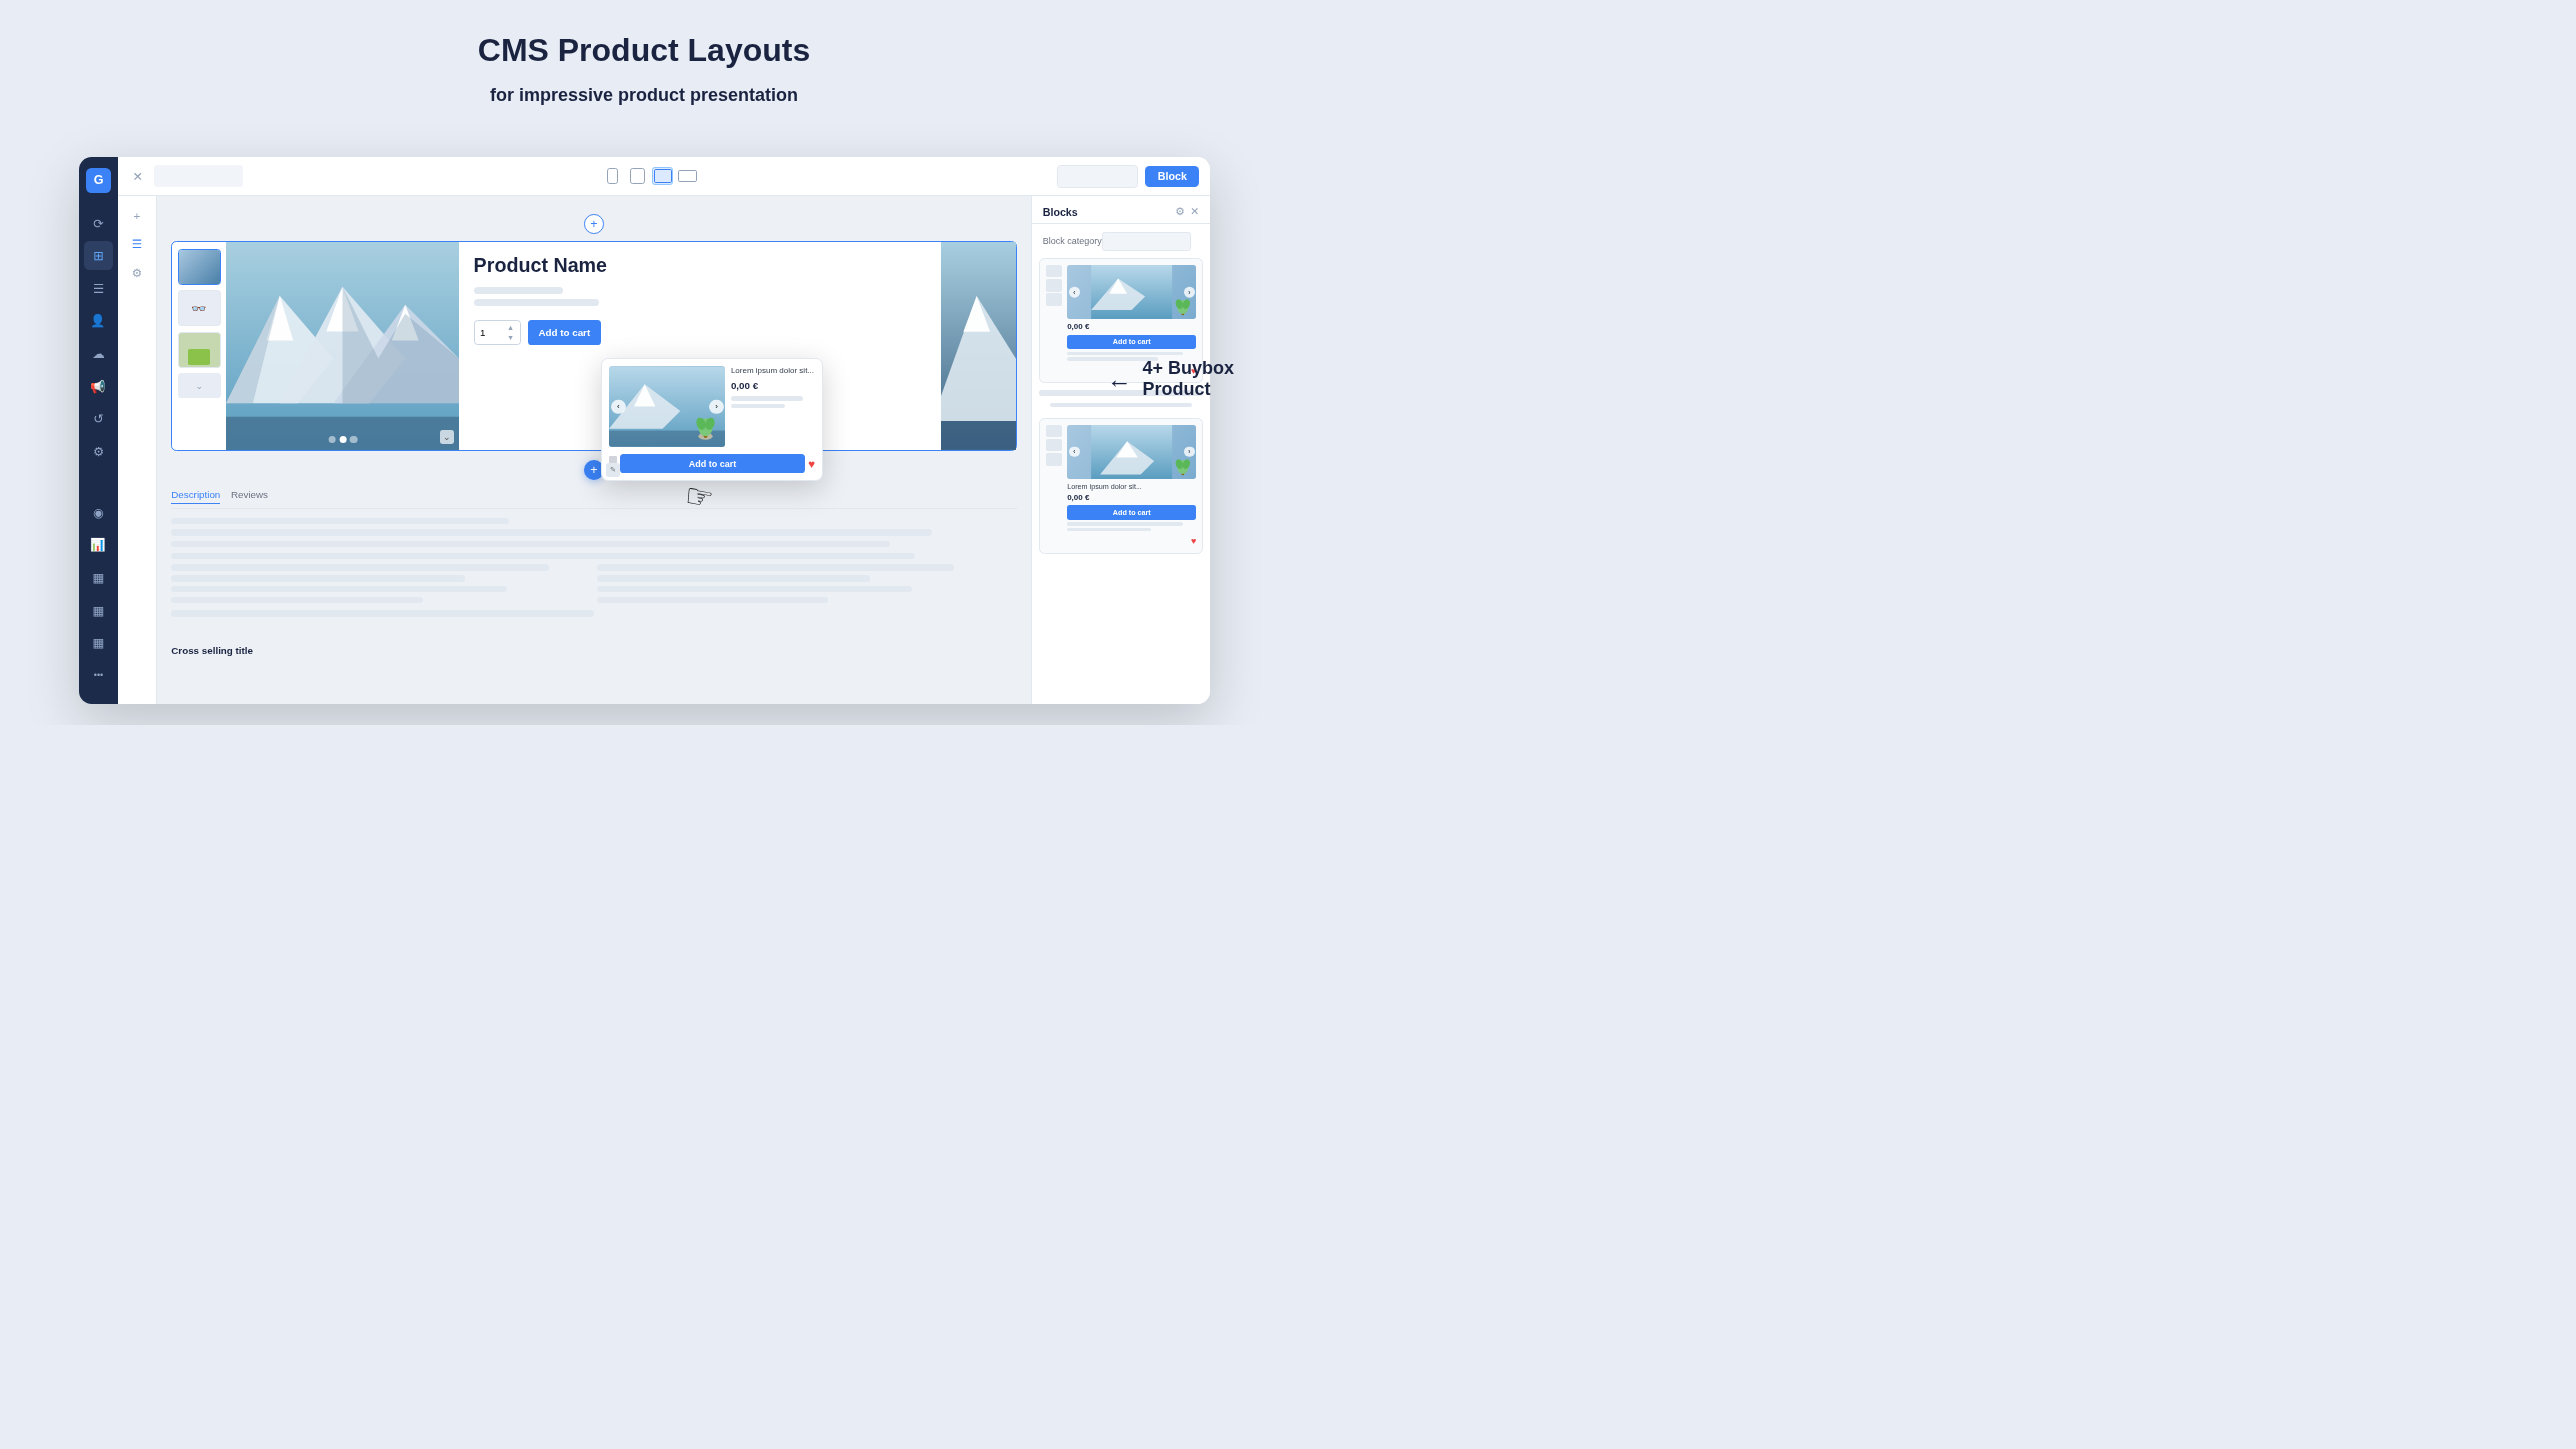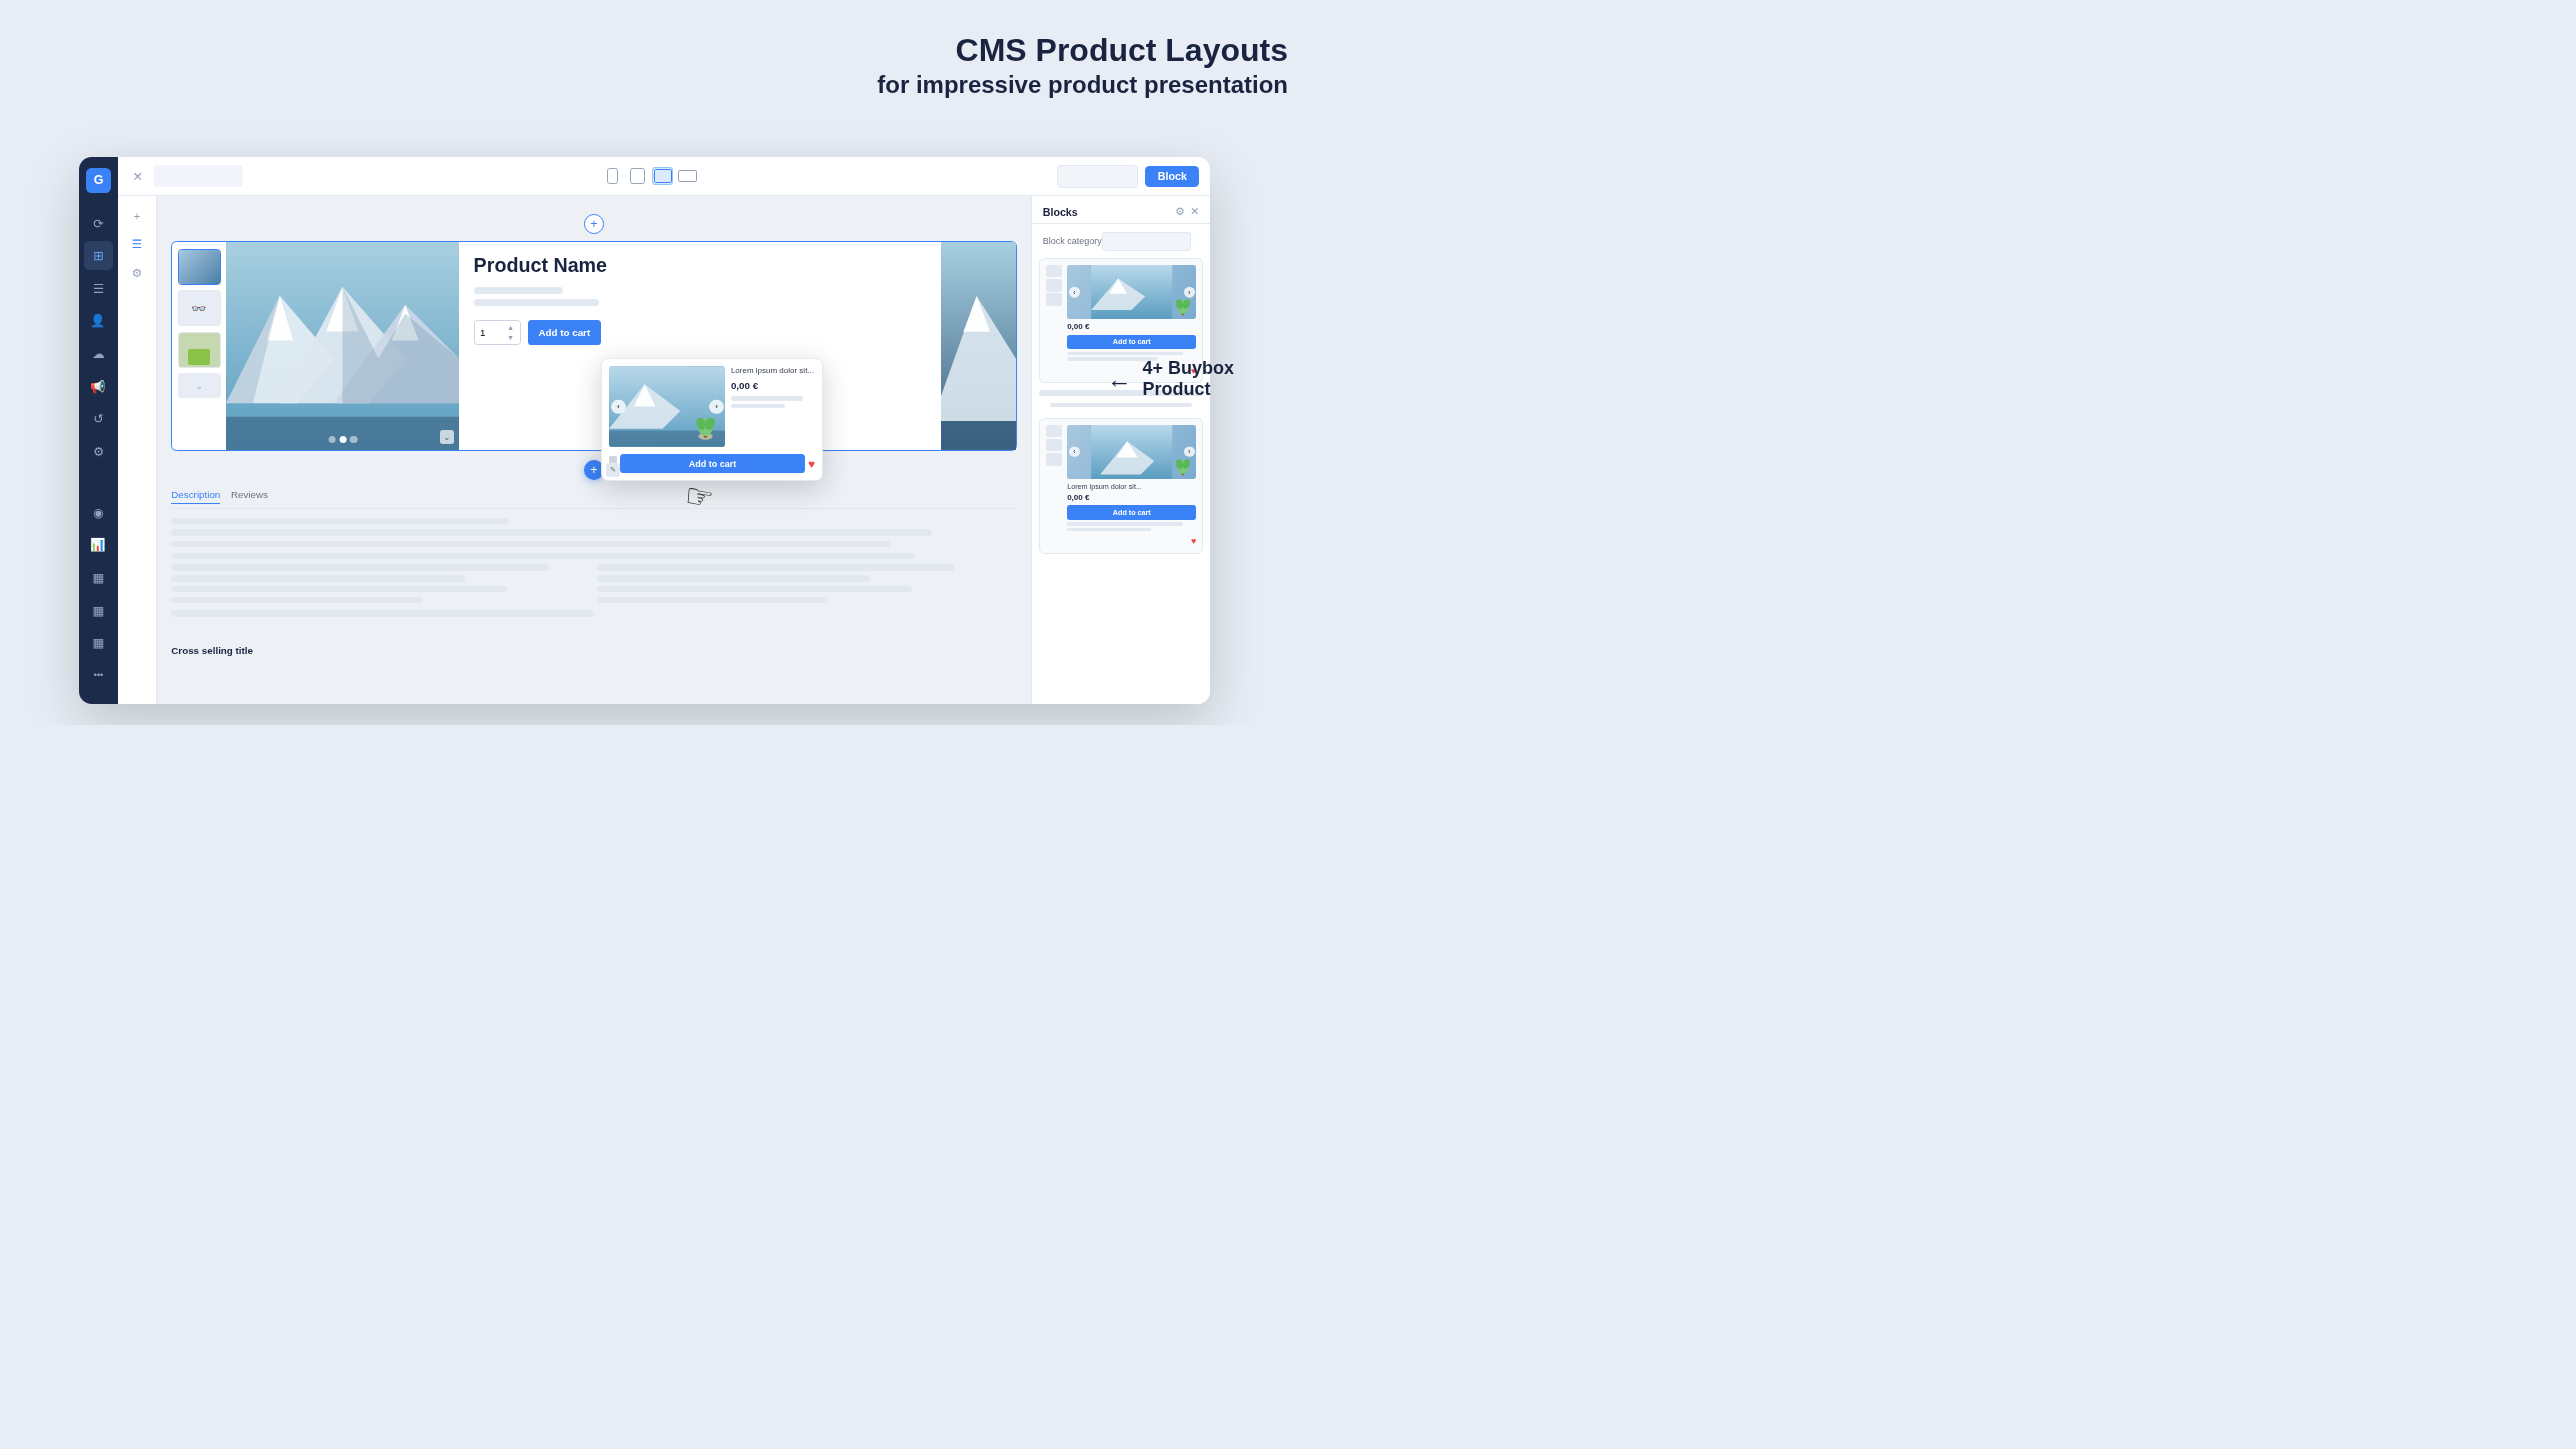--- a/index.html
+++ b/index.html
@@ -7,33 +7,33 @@
       background: #e8edf5;
       font-family: -apple-system, BlinkMacSystemFont, 'Segoe UI', sans-serif;
       width: 1288px;
       height: 725px;
       overflow: hidden;
       position: relative;
     }
 
     
     .page-header {
-      text-align: right;
+      text-align: center;
       padding: 32px 0 21.5px;
     }
     .page-header h1 {
       font-size: 32px;
       font-weight: 800;
       color: #1a2340;
     }
     .page-header p {
-      font-size: 24px;
+      font-size: 18px;
       font-weight: 600;
       color: #1a2340;
-      margin-top: 2px;
+      margin-top: 16px;
     }
 
     
     .browser-window {
       position: absolute;
       left: 79px;
       top: 157px;
       width: 1131px;
       height: 547px;
       background: #f5f7fa;

